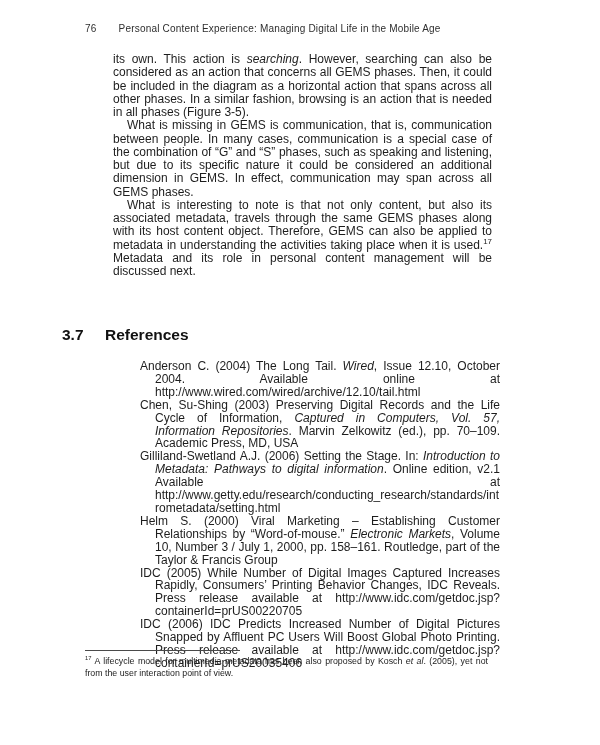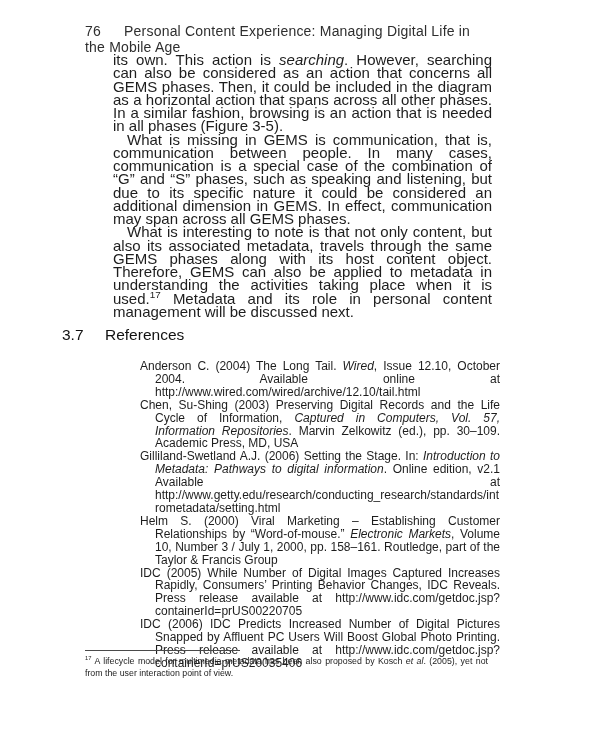--- a/index.html
+++ b/index.html
@@ -3,32 +3,32 @@
 <meta charset="utf-8">
 <style>
   html,body { margin:0; padding:0; background:#ffffff; }
   .page {
     position:relative; width:600px; height:745px; background:#ffffff;
     font-family:"Liberation Sans", sans-serif; color:#1d1d1d;
     overflow:hidden;
   }
   .header {
     position:absolute; top:23px; left:85px; right:108px;
-    font-size:14px; color:#2e2e2e; letter-spacing:0.2px;
+    font-size:10px; color:#2e2e2e; letter-spacing:0.2px;
   }
   .pagenum { display:inline-block; margin-right:19px; }
   .body-block {
     position:absolute; top:53px; left:113px; right:108px;
-    text-align:justify; font-size:15px; line-height:13.25px;
+    text-align:justify; font-size:12px; line-height:13.25px;
   }
   .para { margin:0; }
   .para.indent { text-indent:14px; }
   .heading {
     position:absolute; top:326px; left:62px; right:108px;
-    font-weight:normal; font-size:15.5px; color:#111;
+    font-weight:bold; font-size:15.5px; color:#111;
   }
   .secnum { display:inline-block; width:43px; }
   .refs {
     position:absolute; top:360px; left:140px; right:100px;
     font-size:12px; line-height:12.9px; text-align:justify;
     overflow-wrap:anywhere;
   }
   .ref { margin:0; padding-left:15px; text-indent:-15px; }
   .footnote {
     position:absolute; top:650px; left:85px; right:112px;
@@ -54,21 +54,21 @@
     <p class="para indent"><span>What is missing in GEMS is communication, that is, communication between people. In many cases, communication is a special case of the combination of “G” and “S” phases, such as speaking and listening, but due to its specific nature it could be considered an additional dimension in GEMS. In effect, communication may span across all GEMS phases.</span></p>
     <p class="para indent"><span>What is interesting to note is that not only content, but also its associated metadata, travels through the same GEMS phases along with its host content object. Therefore, GEMS can also be applied to metadata in understanding the activities taking place when it is used.</span><sup>17</sup><span> Metadata and its role in personal content management will be discussed next.</span></p>
   </div>
 
   <div class="heading">
     <span class="secnum">3.7</span><span class="sectitle">References</span>
   </div>
 
   <div class="refs">
     <p class="ref"><span>Anderson C. (2004) The Long Tail. </span><span class="it">Wired</span><span>, Issue 12.10, October 2004. Available online at http://www.wired.com/wired/archive/12.10/tail.html</span></p>
-    <p class="ref"><span>Chen, Su-Shing (2003) Preserving Digital Records and the Life Cycle of Information, </span><span class="it">Captured in Computers, Vol. 57, Information Repositories</span><span>. Marvin Zelkowitz (ed.), pp. 30–109. Academic Press, MD, USA</span></p>
+    <p class="ref"><span>Chen, Su-Shing (2003) Preserving Digital Records and the Life Cycle of Information, </span><span class="it">Captured in Computers, Vol. 57, Information Repositories</span><span>. Marvin Zelkowitz (ed.), pp. 70–109. Academic Press, MD, USA</span></p>
     <p class="ref"><span>Gilliland-Swetland A.J. (2006) Setting the Stage. In: </span><span class="it">Introduction to Metadata: Pathways to digital information</span><span>. Online edition, v2.1 Available at http://www.getty.edu/research/conducting_research/standards/intrometadata/setting.html</span></p>
     <p class="ref"><span>Helm S. (2000) Viral Marketing – Establishing Customer Relationships by “Word-of-mouse.” </span><span class="it">Electronic Markets</span><span>, Volume 10, Number 3 / July 1, 2000, pp. 158–161. Routledge, part of the Taylor &amp; Francis Group</span></p>
     <p class="ref"><span>IDC (2005) While Number of Digital Images Captured Increases Rapidly, Consumers’ Printing Behavior Changes, IDC Reveals. Press release available at http://www.idc.com/getdoc.jsp?containerId=prUS00220705</span></p>
     <p class="ref"><span>IDC (2006) IDC Predicts Increased Number of Digital Pictures Snapped by Affluent PC Users Will Boost Global Photo Printing. Press release available at http://www.idc.com/getdoc.jsp?containerId=prUS20035406</span></p>
   </div>
 
   <div class="footnote">
     <div class="fnrule"></div>
     <p class="fntext"><sup>17</sup><span> A lifecycle model for multimedia metadata has been also proposed by Kosch </span><span class="it">et al</span><span>. (2005), yet not from the user interaction point of view.</span></p>
   </div>

